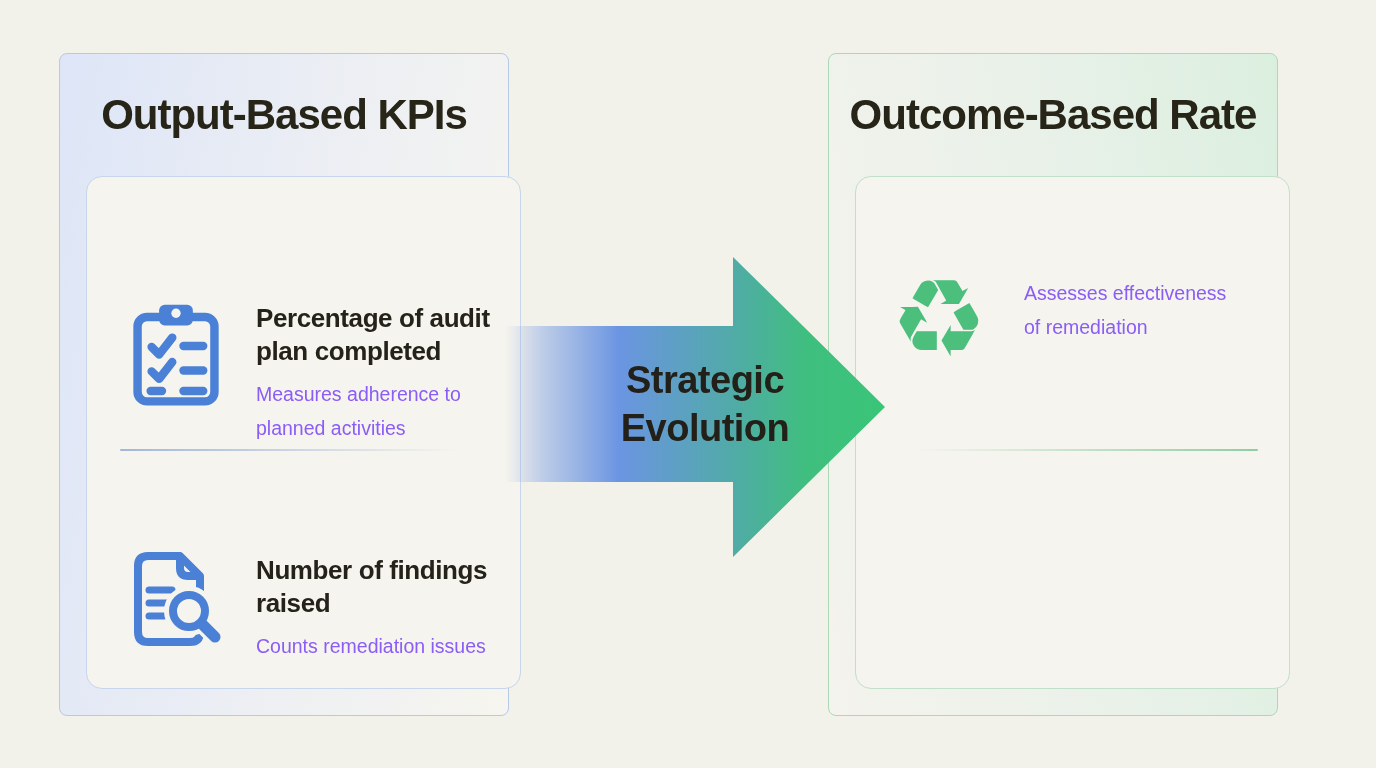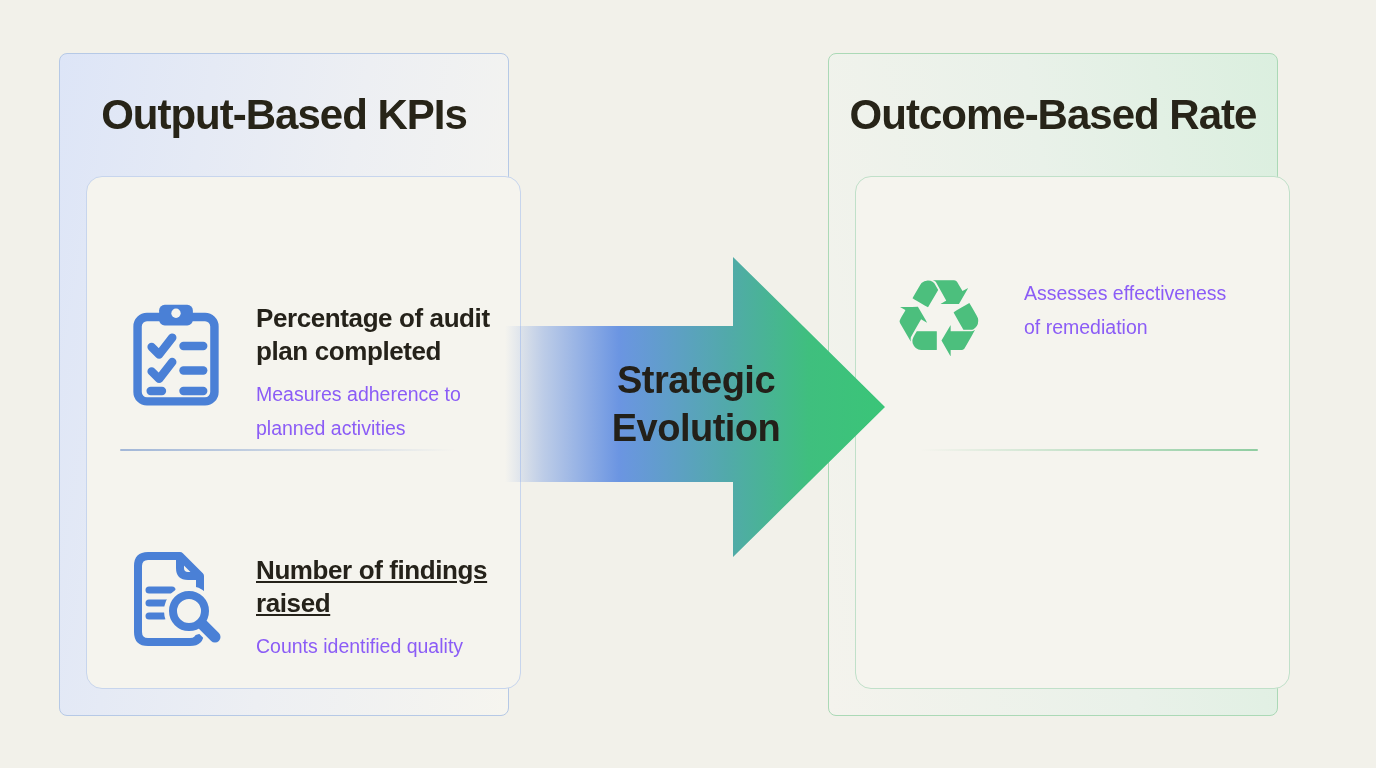--- a/index.html
+++ b/index.html
@@ -46,21 +46,21 @@
   .item.row1{top:90px;}
   .item.row2{top:336px;}
   .icon-wrap{flex:none;display:flex;justify-content:center;align-items:flex-start;margin-top:2px;}
   .left .icon-wrap{width:100px;}
   .right .icon-wrap{width:110px;}
   .text{margin-left:30px;}
   .text h3{
     margin:2px 0 0;font-size:26px;line-height:33px;font-weight:700;
     letter-spacing:-0.4px;color:#25221a;white-space:pre-line;
   }
-  .item.row2 .text h3{margin-top:8px;text-decoration:underline;}
+  .item.row2 .text h3{margin-top:8px;}
   .text p{
     margin:9px 0 0;font-size:19.5px;line-height:34px;
     color:#8b5cf6;white-space:pre-line;
   }
   .divider{position:absolute;top:272px;height:2px;border-radius:1px;}
   .left .divider{
     left:33px;width:336px;
     background:linear-gradient(90deg,#a2b7d8 0%,rgba(168,188,218,0.35) 70%,rgba(168,188,218,0) 100%);
   }
   .right .divider{
@@ -74,21 +74,21 @@
     background:linear-gradient(90deg,
       rgba(125,160,228,0) 0%,
       rgba(125,160,228,0.45) 10%,
       #6b95e2 30%,
       #52a9ab 58%,
       #3fbf7e 80%,
       #3ac578 100%);
     clip-path:polygon(0px 69px,228px 69px,228px 0px,380px 150px,228px 300px,228px 225px,0px 225px);
   }
   .arrow-label{
-    position:absolute;left:8px;top:69px;width:366px;height:156px;
+    position:absolute;left:17px;top:69px;width:366px;height:156px;
     display:flex;align-items:center;justify-content:center;text-align:center;
     font-size:38px;font-weight:700;line-height:48px;letter-spacing:-0.5px;
     color:#232019;white-space:pre-line;
   }
 
   .recycle-glyph{
     font-family:"DejaVu Sans",sans-serif;
     font-size:108px;line-height:108px;color:var(--icon-green);
     display:block;margin-top:-4px;
   }
@@ -137,21 +137,21 @@
             <line x1="23" y1="67" x2="38" y2="67" stroke="var(--icon-blue)" stroke-width="7" stroke-linecap="round"></line>
             <circle cx="63" cy="62" r="16" fill="var(--card-bg)" stroke="var(--card-bg)" stroke-width="18"></circle>
             <line x1="76" y1="75" x2="89" y2="88" stroke="var(--card-bg)" stroke-width="18" stroke-linecap="round"></line>
             <circle cx="63" cy="62" r="16" stroke="var(--icon-blue)" stroke-width="8"></circle>
             <line x1="76" y1="75" x2="89" y2="88" stroke="var(--icon-blue)" stroke-width="11" stroke-linecap="round"></line>
           </svg>
         </div>
         <div class="text">
           <h3>Number of findings
 raised</h3>
-          <p>Counts identified quality</p>
+          <p>Counts remediation issues</p>
         </div>
       </div>
 
     </div>
   </section>
 
   <div class="arrow">
     <div class="arrow-shape"></div>
     <div class="arrow-label">Strategic
 Evolution</div>

